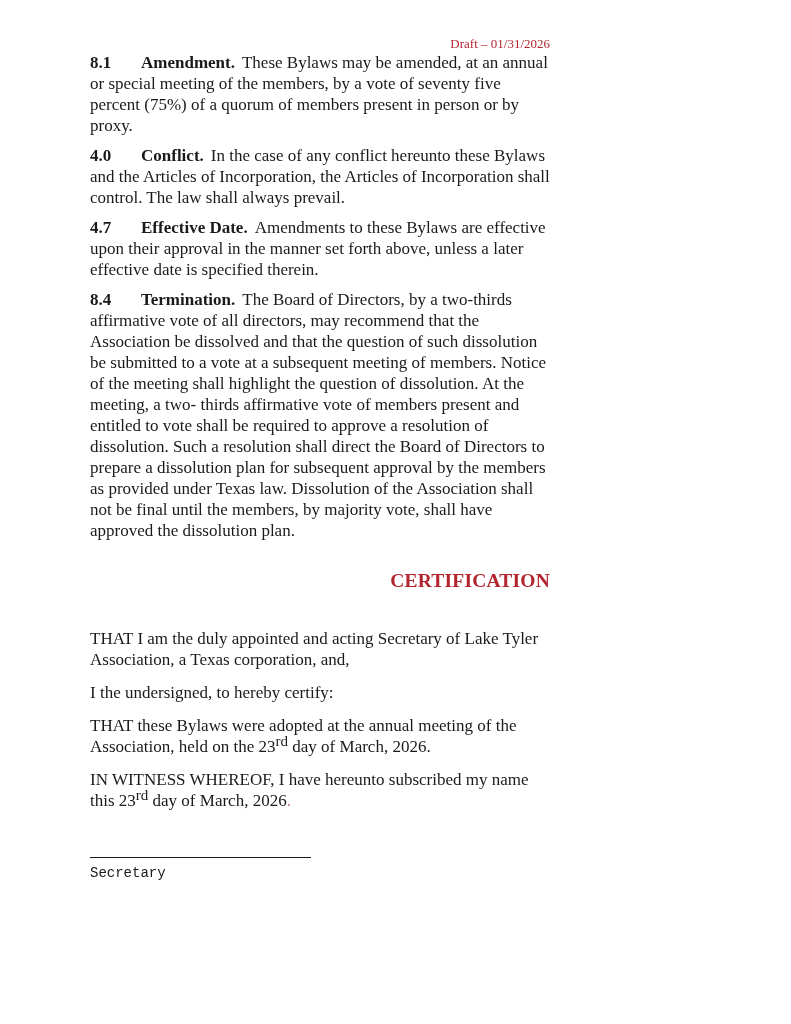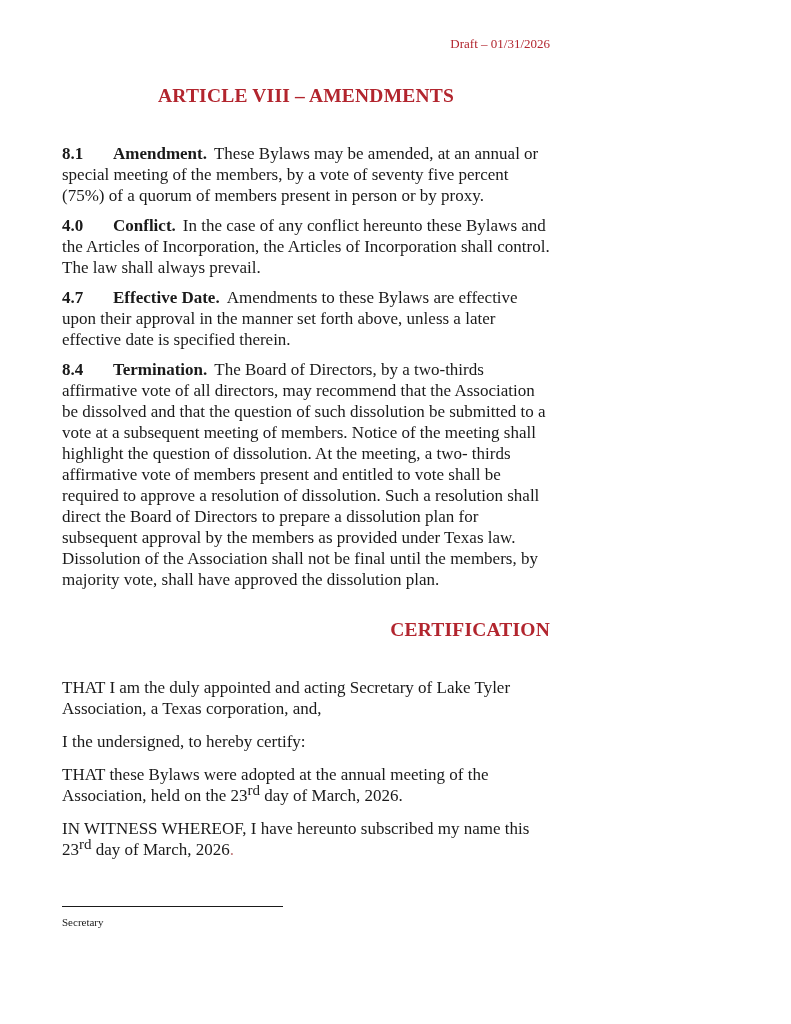--- a/index.html
+++ b/index.html
@@ -14,21 +14,21 @@
   }
   body {
     height: 1024px;
     font-family: "Liberation Serif", "DejaVu Serif", serif;
     color: var(--body-text);
     overflow: hidden;
   }
   .page {
     width: 636px;
     height: 1024px;
-    padding: 36px 86px 0 62px;
+    padding: 36px 86px 0 90px;
   }
   .draft-note {
     text-align: right;
     color: var(--accent-red);
     font-size: 13px;
     line-height: 16px;
   }
   h1.red-heading {
     margin: 34px 0 37px 0;
     text-align: center;
@@ -82,32 +82,32 @@
   .signature-block {
     margin-top: 46px;
   }
   .signature-line {
     width: 221px;
     height: 1px;
     border-bottom: 1.4px solid #1a1a1a;
     margin-bottom: 5px;
   }
   .signature-label {
-    font-size: 11px;
+    font-size: 14px;
     line-height: 21px;
+    font-family: Liberation Mono, monospace;
   }
 </style>
 </head>
 <body>
 
 <div class="page">
 
   <div class="draft-note">Draft – 01/31/2026</div>
 
-  <h1 class="red-heading">ARTICLE VIII – AMENDMENTS</h1>
 
   <p class="section"><span class="sec-num">8.1</span><span class="sec-title">Amendment.</span><span class="sec-body">These Bylaws may be amended, at an annual or special meeting of the members, by a vote of seventy five percent (75%) of a quorum of members present in person or by proxy.</span></p>
 
   <p class="section"><span class="sec-num">4.0</span><span class="sec-title">Conflict.</span><span class="sec-body">In the case of any conflict hereunto these Bylaws and the Articles of Incorporation, the Articles of Incorporation shall control. The law shall always prevail.</span></p>
 
   <p class="section"><span class="sec-num">4.7</span><span class="sec-title">Effective Date.</span><span class="sec-body">Amendments to these Bylaws are effective upon their approval in the manner set forth above, unless a later effective date is specified therein.</span></p>
 
   <p class="section"><span class="sec-num">8.4</span><span class="sec-title">Termination.</span><span class="sec-body">The Board of Directors, by a two-thirds affirmative vote of all directors, may recommend that the Association be dissolved and that the question of such dissolution be submitted to a vote at a subsequent meeting of members. Notice of the meeting shall highlight the question of dissolution. At the meeting, a two- thirds affirmative vote of members present and entitled to vote shall be required to approve a resolution of dissolution. Such a resolution shall direct the Board of Directors to prepare a dissolution plan for subsequent approval by the members as provided under Texas law. Dissolution of the Association shall not be final until the members, by majority vote, shall have approved the dissolution plan.</span></p>
 
   <h2 class="red-heading">CERTIFICATION</h2>

